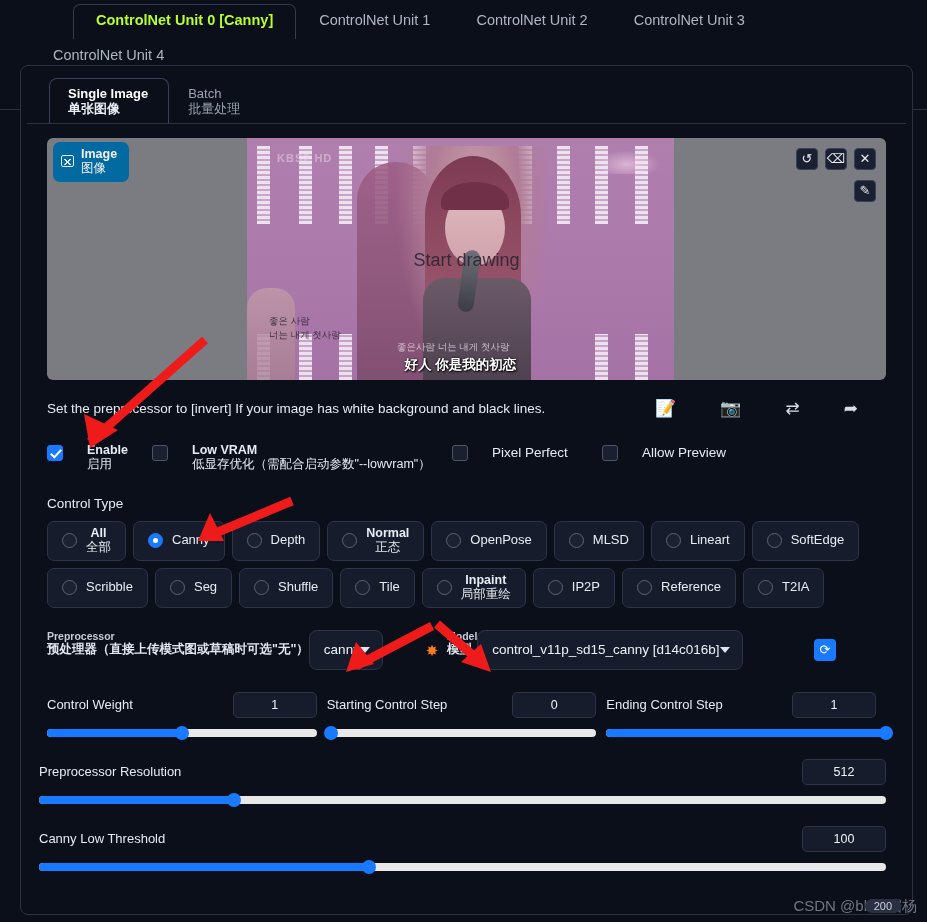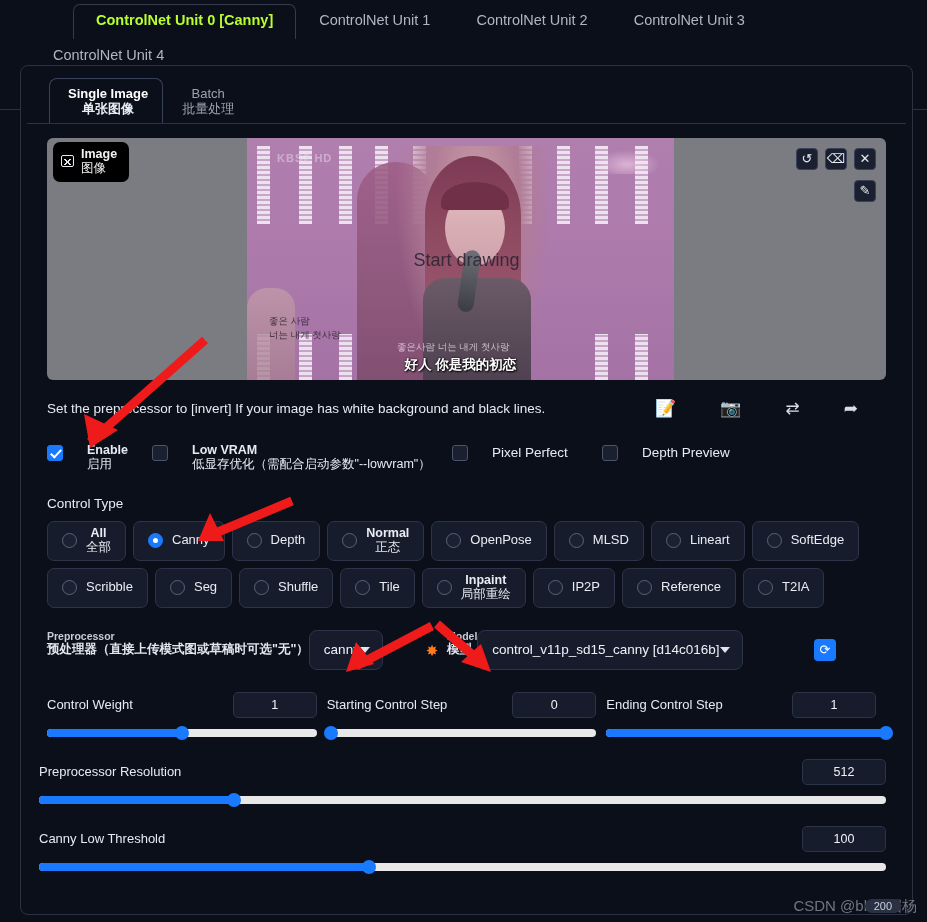--- a/index.html
+++ b/index.html
@@ -48,46 +48,45 @@
     border: 1px solid #2b3242;
     border-radius: 8px;
     background: #0b0f19;
     padding: 12px 6px 0 6px;
     overflow: hidden;
   }
 
   
   .inner-tabs { display: flex; padding-left: 22px; border-bottom: 1px solid #2b3242; }
   .inner-tab {
-    padding: 8px 14px 6px 18px;
+    padding: 8px 20px 6px 18px;
     font-size: 13px;
     line-height: 1.15;
     color: #9aa3b2;
     border: 1px solid transparent;
     border-bottom: none;
     border-radius: 8px 8px 0 0;
     cursor: pointer;
-    text-align: center;
   }
   .inner-tab.active { color: #ffffff; font-weight: bold; border-color: #39415a; background: #0b0f19; }
   .inner-tab .cn { font-weight: normal; display: block; font-size: 13px; }
   .inner-tab.active .cn { color: #e8ecf3; font-weight: bold; }
 
   
   .image-wrap {
     position: relative;
     margin: 14px 20px 0 20px;
     height: 242px;
     background: #7b7b82;
     border-radius: 6px;
     overflow: hidden;
   }
   .img-tab {
     position: absolute; left: 6px; top: 4px;
-    background: #000000;
+    background: #0369a1;
     border-radius: 7px;
     padding: 5px 12px 6px 8px;
     display: flex; align-items: center; gap: 7px;
     font-size: 12.5px; color: #f2f2f5; line-height: 1.15;
     z-index: 4;
   }
   .img-tab .txt { text-align: left; }
   .img-tab .txt b { display: block; font-weight: bold; }
   .pic-ico {
     width: 13px; height: 12px; border: 1.4px solid #e8e8ee; border-radius: 2px;
@@ -400,21 +399,21 @@
           <b>Low VRAM</b>
           <span class="cn">低显存优化（需配合启动参数"--lowvram"）</span>
         </span>
       </label>
       <label class="chk" style="width:150px">
         <span class="box"></span>
         <span class="chk-single">Pixel Perfect</span>
       </label>
       <label class="chk">
         <span class="box"></span>
-        <span class="chk-single">Depth Preview</span>
+        <span class="chk-single">Allow Preview</span>
       </label>
     </div>
 
     <div class="sec-title">Control Type</div>
     <div class="ct-grid">
       <div class="ct">
         <span class="radio"></span>
         <span class="ct-lab">
             <b>All</b>
             <span class="cn">全部</span>

